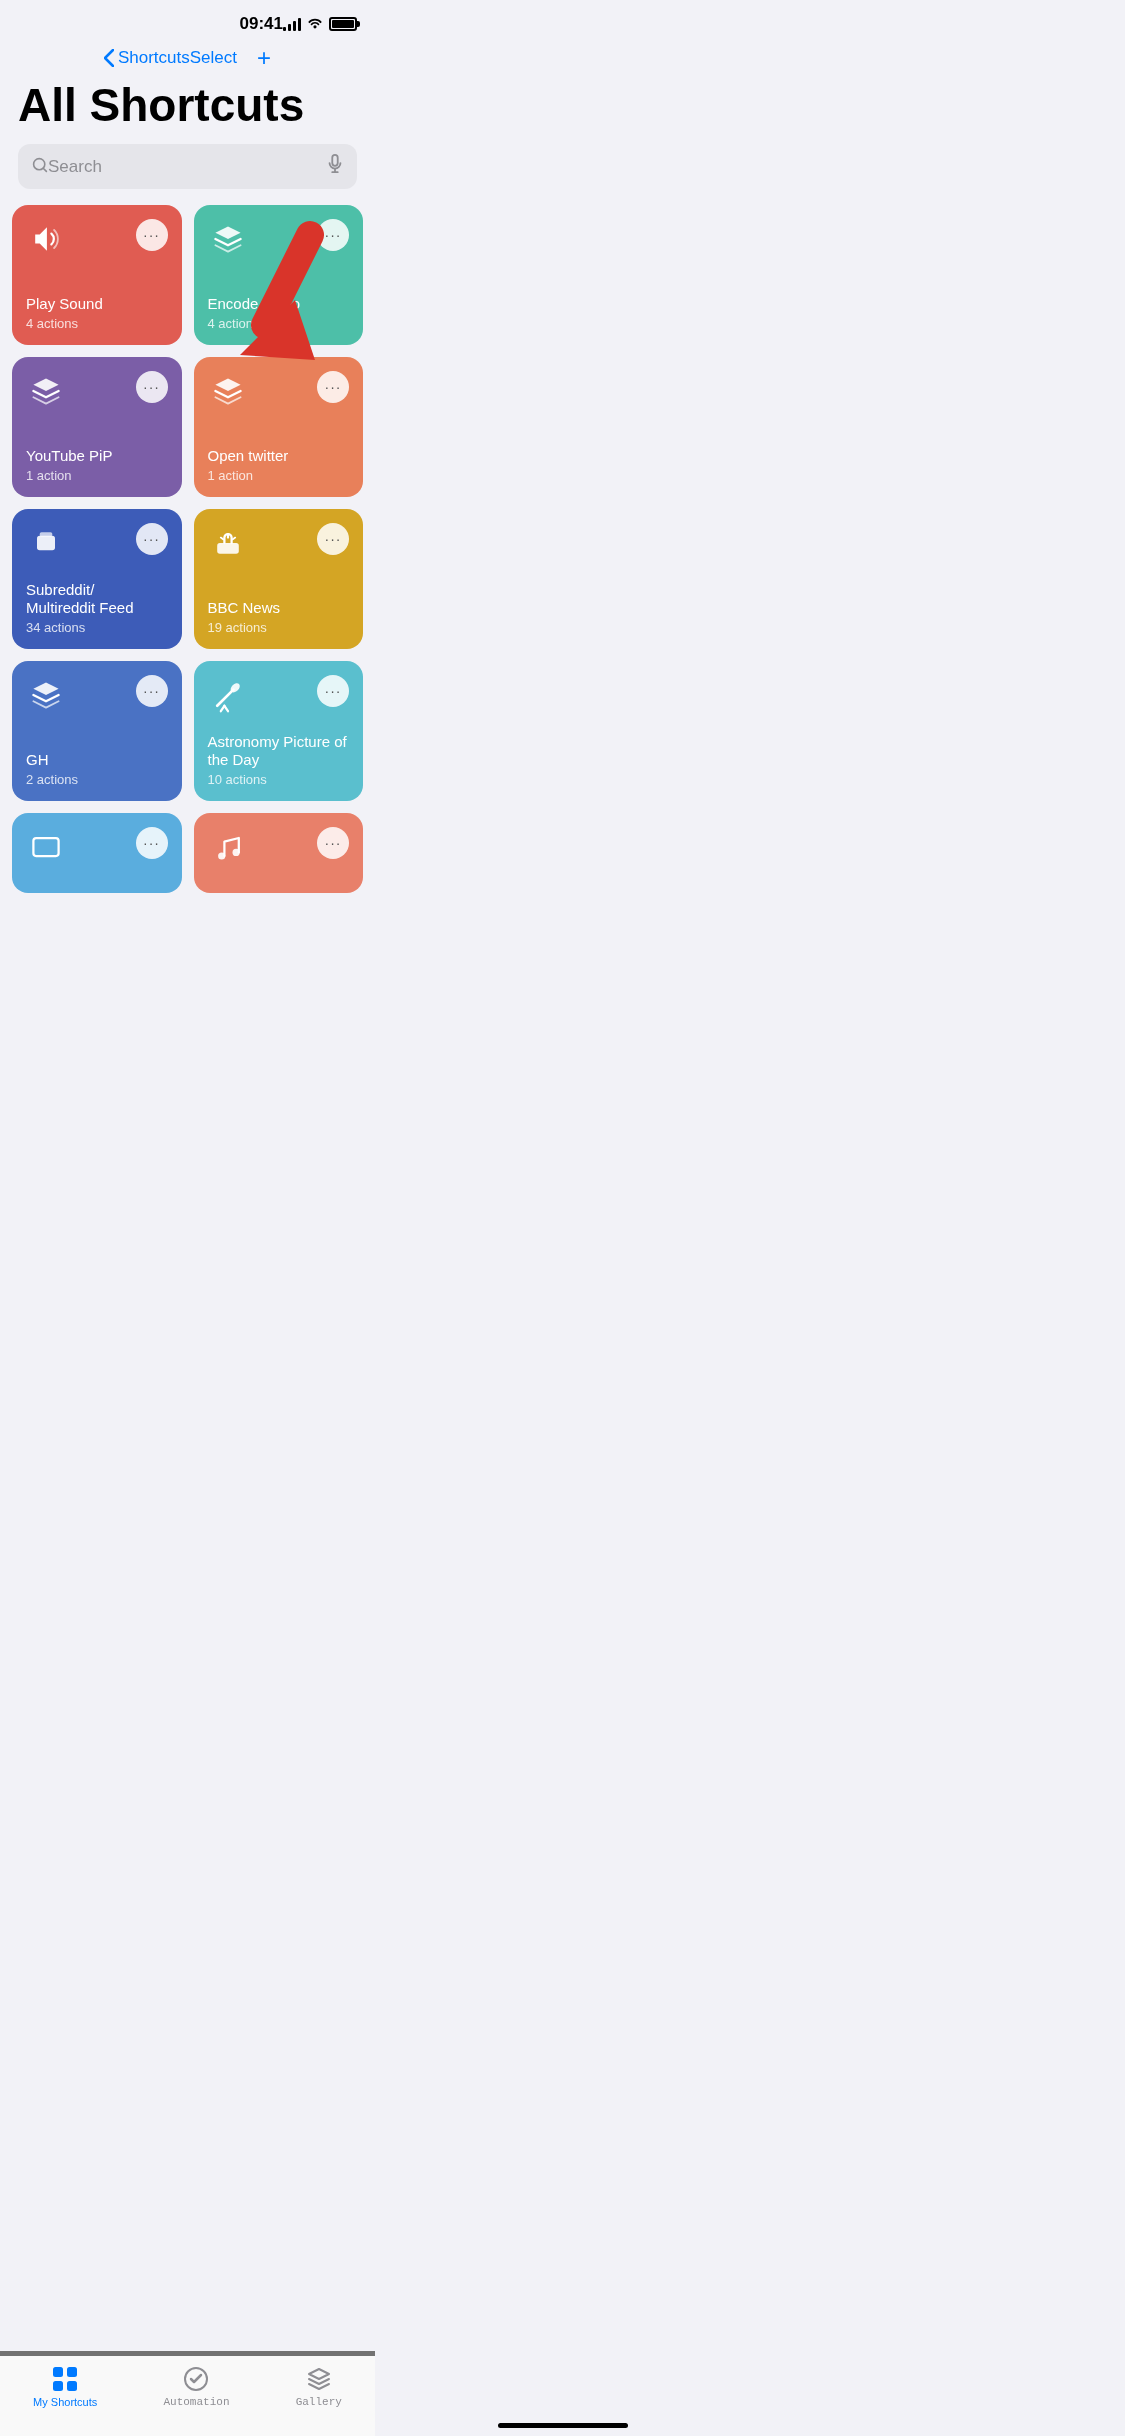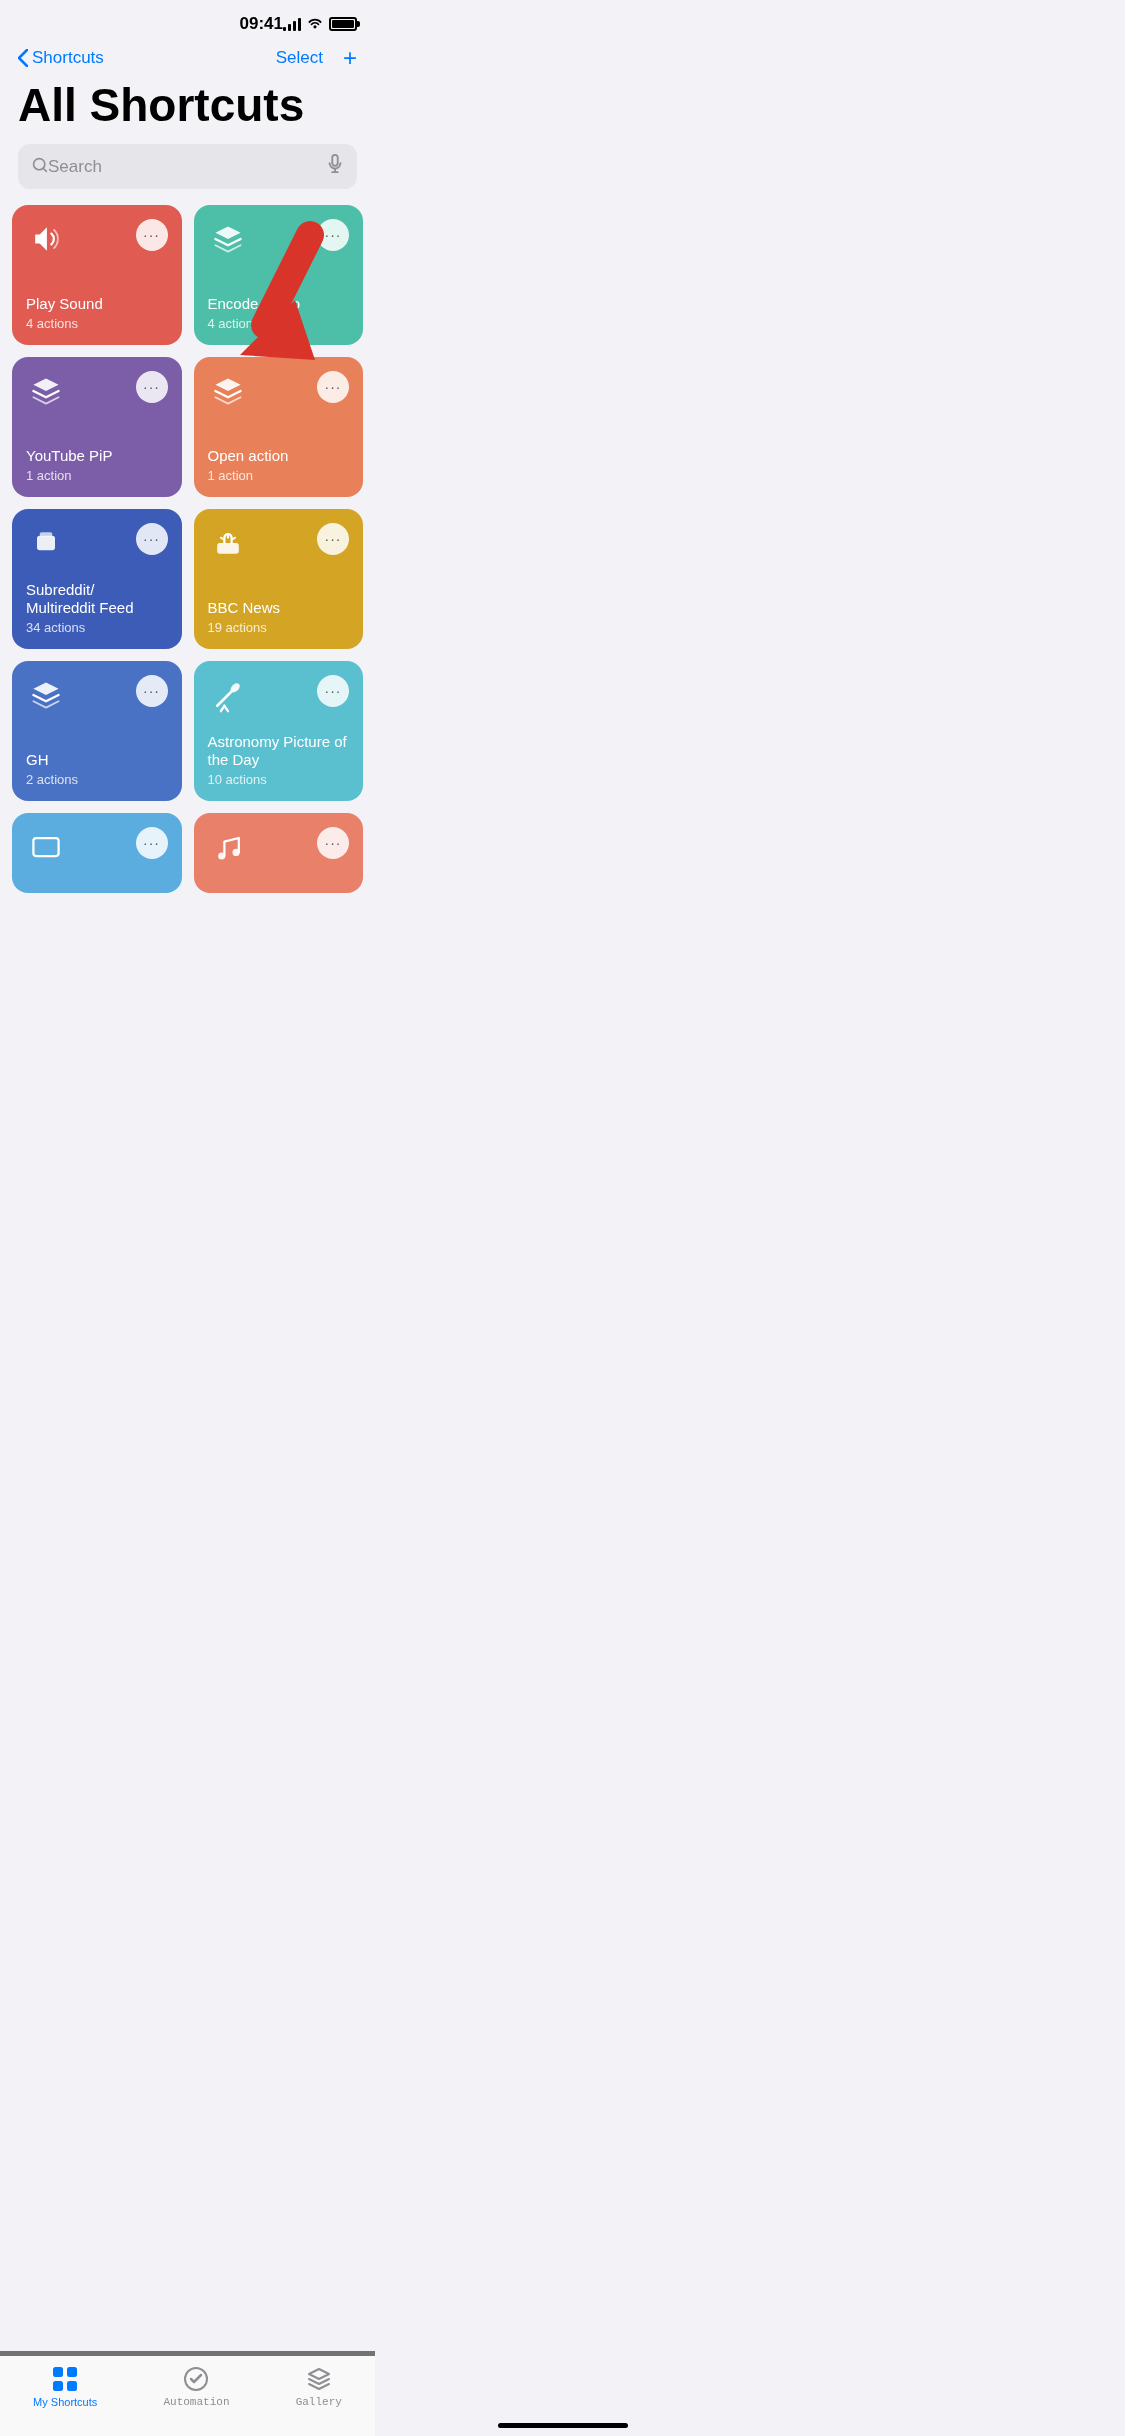--- a/index.html
+++ b/index.html
@@ -65,21 +65,21 @@
     .battery-fill {
       background: #000;
       height: 100%;
       width: 100%;
       border-radius: 1px;
     }
 
     
     .nav-bar {
       display: flex;
-      justify-content: space-between;
+      justify-content: center;
       align-items: center;
       padding: 8px 18px 4px 18px;
       background: #f2f2f7;
     }
     .back-btn {
       display: flex;
       align-items: center;
       gap: 4px;
       color: #007aff;
       font-size: 17px;
@@ -415,21 +415,21 @@
             <path d="M20 6l14 7-14 7L6 13z" fill="white" opacity="0.9"></path>
             <path d="M6 20l14 7 14-7" stroke="white" stroke-width="2.5" fill="none" stroke-linecap="round" stroke-linejoin="round"></path>
             <path d="M6 27l14 7 14-7" stroke="white" stroke-width="2" fill="none" stroke-linecap="round" stroke-linejoin="round" opacity="0.7"></path>
           </svg>
         </div>
         <div class="more-btn">
           <span>···</span>
         </div>
       </div>
       <div class="card-bottom">
-        <div class="card-title">Open action</div>
+        <div class="card-title">Open twitter</div>
         <div class="card-actions">1 action</div>
       </div>
     </div>
 
     <div class="shortcut-card card-blue-dark">
       <div class="card-top">
         <div class="card-icon">
           <svg viewBox="0 0 40 40">
             <rect x="10" y="12" width="20" height="16" rx="3" fill="white" opacity="0.9"></rect>
             <rect x="13" y="8" width="14" height="5" rx="2" fill="white" opacity="0.7"></rect>

